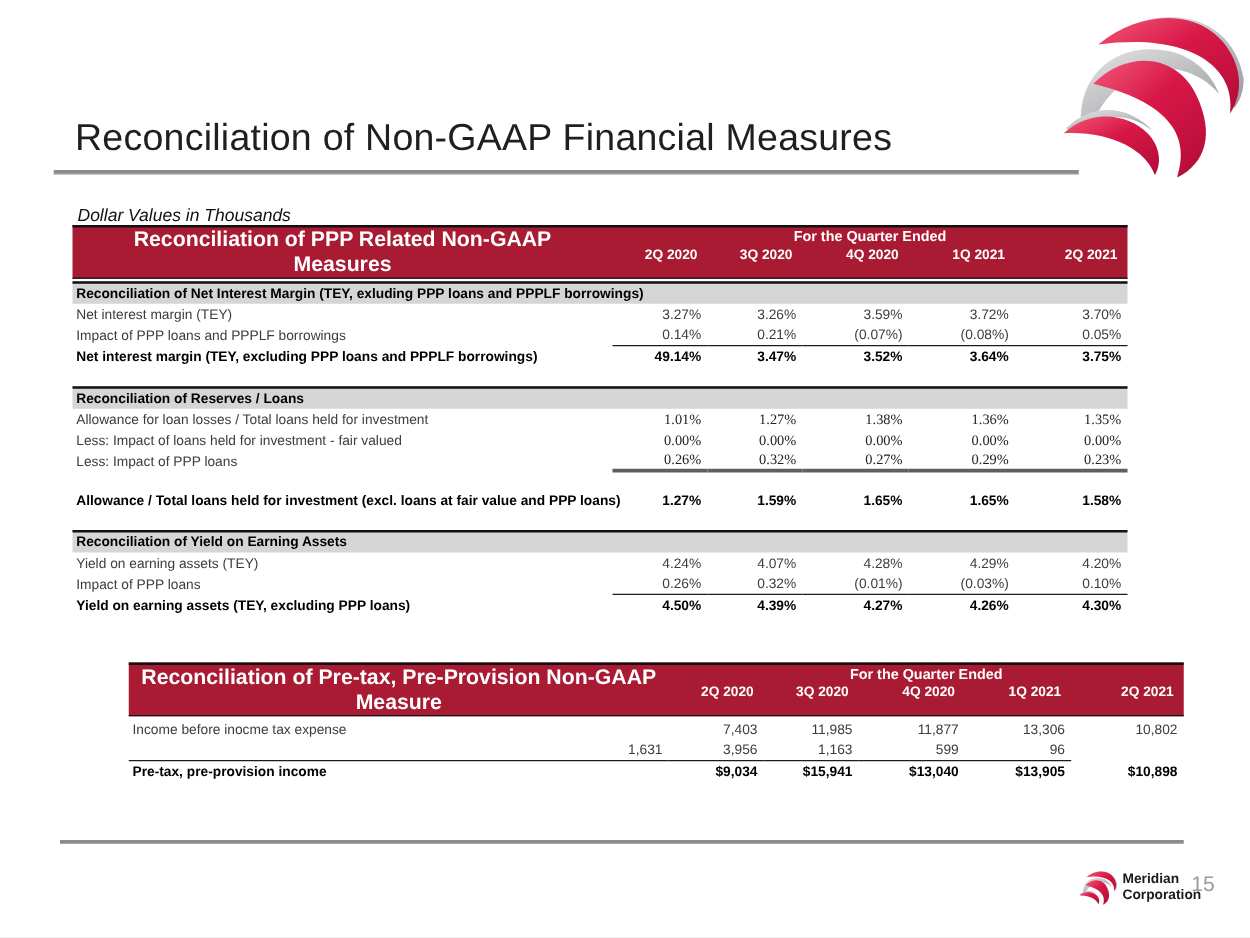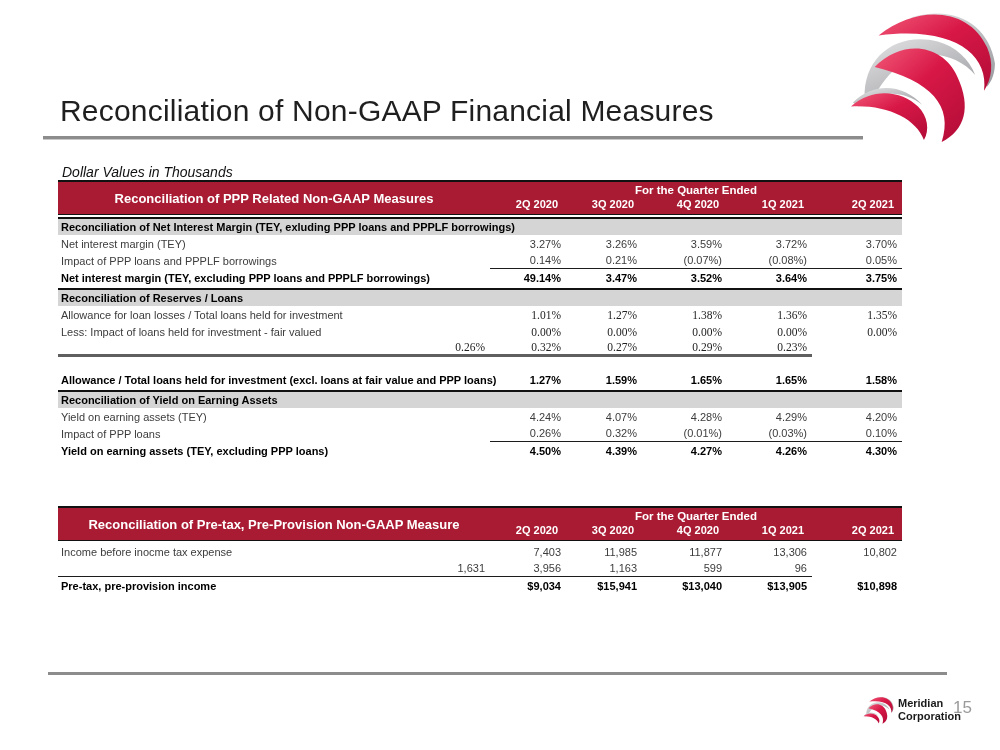--- a/index.html
+++ b/index.html
@@ -17,34 +17,34 @@
     background:var(--rule-gray); border-bottom:1px solid #c9c9c9;
   }
   .note{
     position:absolute; left:62px; top:164px; font-size:14px; font-style:italic; color:#111;
   }
   
   .logo-large{ position:absolute; right:3px; top:2px; width:158px; height:143px; }
   
   .fin-table{ position:absolute; left:58px; width:844px; }
   .fin-table.one{ top:180px; }
-  .fin-table.two{ top:506px; }
+  .fin-table.two{ top:530px;margin-left:45px; }
   .t-head{
     display:grid; grid-template-columns:432px 412px;
     background:var(--header-red); color:#fff;
     border-top:2px solid #111; border-bottom:1px solid #111;
   }
   .t-head-label{
     display:flex; align-items:center; justify-content:center;
-    font-weight:bold; font-size:13px; text-align:center; padding:0 10px;
+    font-weight:bold; font-size:17px; text-align:center; padding:0 10px;
   }
   .period{ text-align:center; font-weight:bold; font-size:11.5px; padding-top:2px; height:14px; }
   .qrow{ display:grid; grid-template-columns:76px 76px 85px 85px 90px; height:16px; }
   .qcell{ text-align:right; padding-right:8px; font-weight:bold; font-size:11px; }
-  .section{ margin-top:2px; }
+  .section{ margin-top:15px; }
   .section.first{ margin-top:2px; }
   .sec-head{
     background:var(--section-gray); border-top:2px solid #111;
     font-weight:bold; font-size:11px; color:#000;
     height:16px; line-height:16px; padding-left:3px; white-space:nowrap;
   }
   .row{
     display:grid; grid-template-columns:432px 76px 76px 85px 85px 90px;
     height:17px; font-size:11px; color:#3c3c3c;
   }
@@ -151,20 +151,21 @@
         </div>
         <div class="row serif">
           <div class="lbl">Less: Impact of loans held for investment - fair valued</div>
           <div class="val">0.00%</div>
           <div class="val">0.00%</div>
           <div class="val">0.00%</div>
           <div class="val">0.00%</div>
           <div class="val">0.00%</div>
         </div>
         <div class="row serif u-thick">
+          <div class="lbl">Less: Impact of PPP loans</div>
           <div class="val">0.26%</div>
           <div class="val">0.32%</div>
           <div class="val">0.27%</div>
           <div class="val">0.29%</div>
           <div class="val">0.23%</div>
         </div>
         <div class="row spacer"></div>
         <div class="row bold">
           <div class="lbl">Allowance / Total loans held for investment (excl. loans at fair value and PPP loans)</div>
           <div class="val">1.27%</div>

